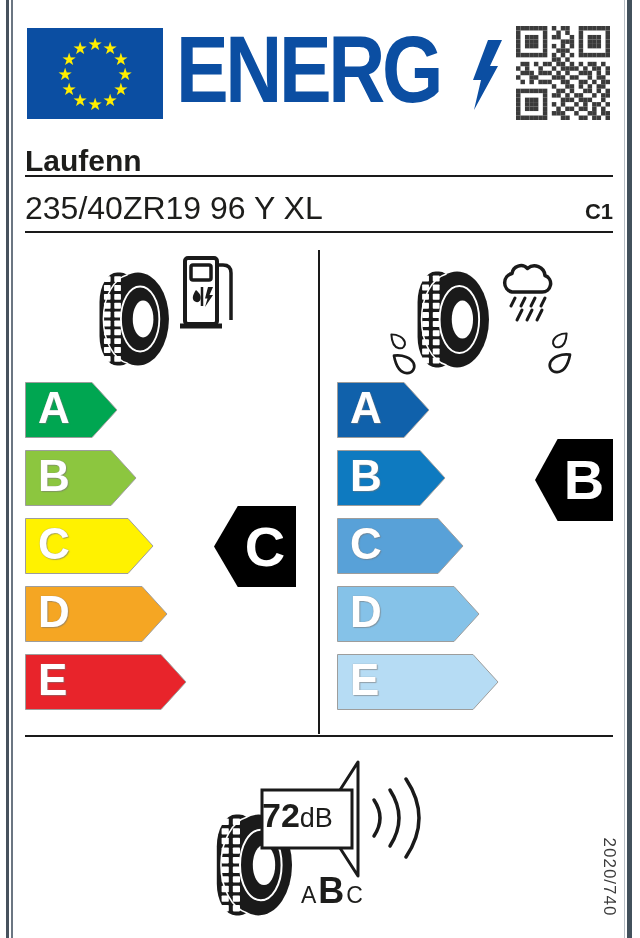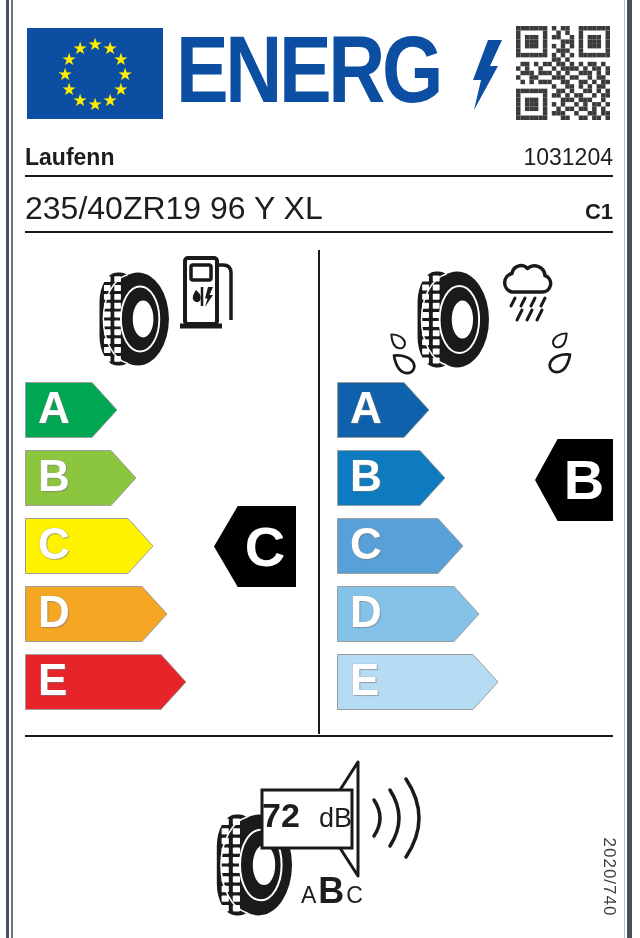--- a/index.html
+++ b/index.html
@@ -14,21 +14,21 @@
   
   .flag{position:absolute;left:27px;top:28px;width:136px;height:91px;background:#0b4ea2;}
   .flag .star{position:absolute;font-size:17px;color:#ffed00;line-height:1;transform:translate(-50%,-50%);}
   .energ{position:absolute;left:176px;top:23px;height:94px;line-height:94px;
          font-size:94px;font-weight:bold;color:#0b4ea2;letter-spacing:-4px;
          transform:scaleX(0.84);transform-origin:left top;white-space:nowrap;}
   .bolt{position:absolute;left:468px;top:40px;}
   .qr{position:absolute;left:516px;top:26px;}
 
   .hrow{position:absolute;left:25px;width:588px;display:flex;justify-content:space-between;align-items:baseline;}
-  .row1{top:144px;font-size:23px;}
+  .row1{top:144px;font-size:30px;}
   .row1 .brand{font-weight:bold;}
   .row2{top:190px;}
   .row2 .size{font-size:32px;}
   .row2 .cls{font-size:22px;font-weight:bold;}
   .line{position:absolute;left:25px;width:588px;height:2px;background:#1a1a1a;}
   .line1{top:175px;} .line2{top:231px;} .line3{top:735px;}
   .vdivider{position:absolute;left:318px;top:250px;width:2px;height:484px;background:#1a1a1a;}
 
   
   .icon{position:absolute;}
@@ -39,21 +39,21 @@
       font-size:44px;font-weight:bold;color:#fff;line-height:1;
       text-shadow:0 0 1px rgba(130,130,130,.9),1px 1px 1px rgba(120,120,120,.55);}
   .indicator{position:absolute;background:#000;display:flex;align-items:center;justify-content:center;
       clip-path:polygon(0% 50%,29% 0%,100% 0%,100% 100%,29% 100%);}
   .indicator span{color:#fff;font-size:56px;font-weight:bold;padding-left:20px;line-height:1;}
   .ind-fuel{left:214px;top:506px;width:82px;height:81px;}
   .ind-wet{left:535px;top:439px;width:78px;height:82px;}
 
   
   .db-box{position:absolute;left:262px;top:790px;width:90px;height:58px;
-      display:flex;align-items:baseline;justify-content:space-between;padding-top:8px;box-sizing:border-box;}
+      display:flex;align-items:baseline;justify-content:flex-start;padding-top:8px;box-sizing:border-box;}
   .db-box .val{font-size:34px;font-weight:bold;line-height:1;}
   .db-box .unit{font-size:27px;margin-left:0;line-height:1;}
   .abc{position:absolute;left:292px;top:870px;width:80px;display:flex;align-items:baseline;gap:2px;justify-content:center;}
   .abc .s{font-size:23px;} .abc .b{font-size:36px;font-weight:bold;}
   .regulation{position:absolute;left:568px;top:867px;width:82px;text-align:center;
       transform:rotate(90deg);font-size:17px;color:#3a3a3a;letter-spacing:1px;}
 </style>
 </head>
 <body>
 
@@ -356,21 +356,20 @@
       <rect x="49.24" y="89.52" width="4.48" height="4.48" fill="#3b3b3b"></rect>
       <rect x="62.67" y="89.52" width="4.48" height="4.48" fill="#3b3b3b"></rect>
       <rect x="67.14" y="89.52" width="4.48" height="4.48" fill="#3b3b3b"></rect>
       <rect x="76.10" y="89.52" width="4.48" height="4.48" fill="#3b3b3b"></rect>
       <rect x="80.57" y="89.52" width="4.48" height="4.48" fill="#3b3b3b"></rect>
       <rect x="89.52" y="89.52" width="4.48" height="4.48" fill="#3b3b3b"></rect>
     </svg>
 
   <div class="hrow row1">
     <span class="brand">Laufenn</span>
-    <span class="code">1031204</span>
   </div>
   <div class="line line1"></div>
   <div class="hrow row2">
     <span class="size">235/40ZR19 96 Y XL</span>
     <span class="cls">C1</span>
   </div>
   <div class="line line2"></div>
   <div class="vdivider"></div>
   <div class="line line3"></div>
 

